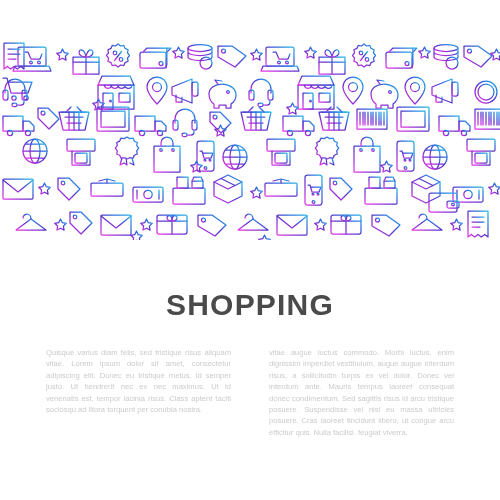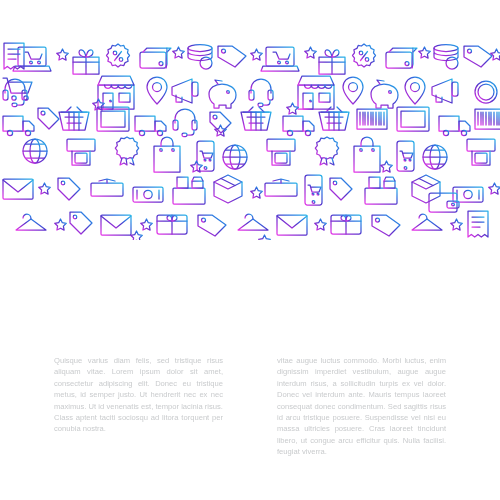--- a/index.html
+++ b/index.html
@@ -37,21 +37,21 @@
     display:flex; gap:26px;
   }
   .text-col {
     width:197px;
     font-size:7.6px;
     line-height:11.4px;
     color:#c9cbcd;
     text-align:justify;
     font-family:"Liberation Sans", sans-serif;
   }
-  .text-col p { margin:14px; }
+  .text-col p { margin:6px; }
 </style>
 </head>
 <body>
 
 <div id="page">
 
   <div id="pattern-band">
     <svg id="pattern-svg" viewBox="0 0 500 200" xmlns="http://www.w3.org/2000/svg">
       <defs>
         <linearGradient id="shopGrad" x1="1" y1="0" x2="0" y2="1">
@@ -361,20 +361,21 @@
         <use href="#ic-smallstar" transform="translate(286,62)"></use>
         <use href="#ic-smallstar" transform="translate(380,120)"></use>
         <use href="#ic-smallstar" transform="translate(130,190)"></use>
         <use href="#ic-smallstar" transform="translate(258,194)"></use>
         <use href="#ic-wallet" transform="translate(428,148)"></use>
         <use href="#ic-receipt" transform="translate(2,2)"></use>
       </g>
     </svg>
   </div>
 
+  <h1 id="title">SHOPPING</h1>
 
   <div id="body-text">
     <div class="text-col">
       <p>Quisque varius diam felis, sed tristique risus aliquam vitae. Lorem ipsum dolor sit amet, consectetur adipiscing elit. Donec eu tristique metus, id semper justo. Ut hendrerit nec ex nec maximus. Ut id venenatis est, tempor lacinia risus. Class aptent taciti sociosqu ad litora torquent per conubia nostra.</p>
     </div>
     <div class="text-col">
       <p>vitae augue luctus commodo. Morbi luctus, enim dignissim imperdiet vestibulum, augue augue interdum risus, a sollicitudin turpis ex vel dolor. Donec vel interdum ante. Mauris tempus laoreet consequat donec condimentum. Sed sagittis risus id arcu tristique posuere. Suspendisse vel nisi eu massa ultricies posuere. Cras laoreet tincidunt libero, ut congue arcu efficitur quis. Nulla facilisi. feugiat viverra.</p>
     </div>
   </div>
 

